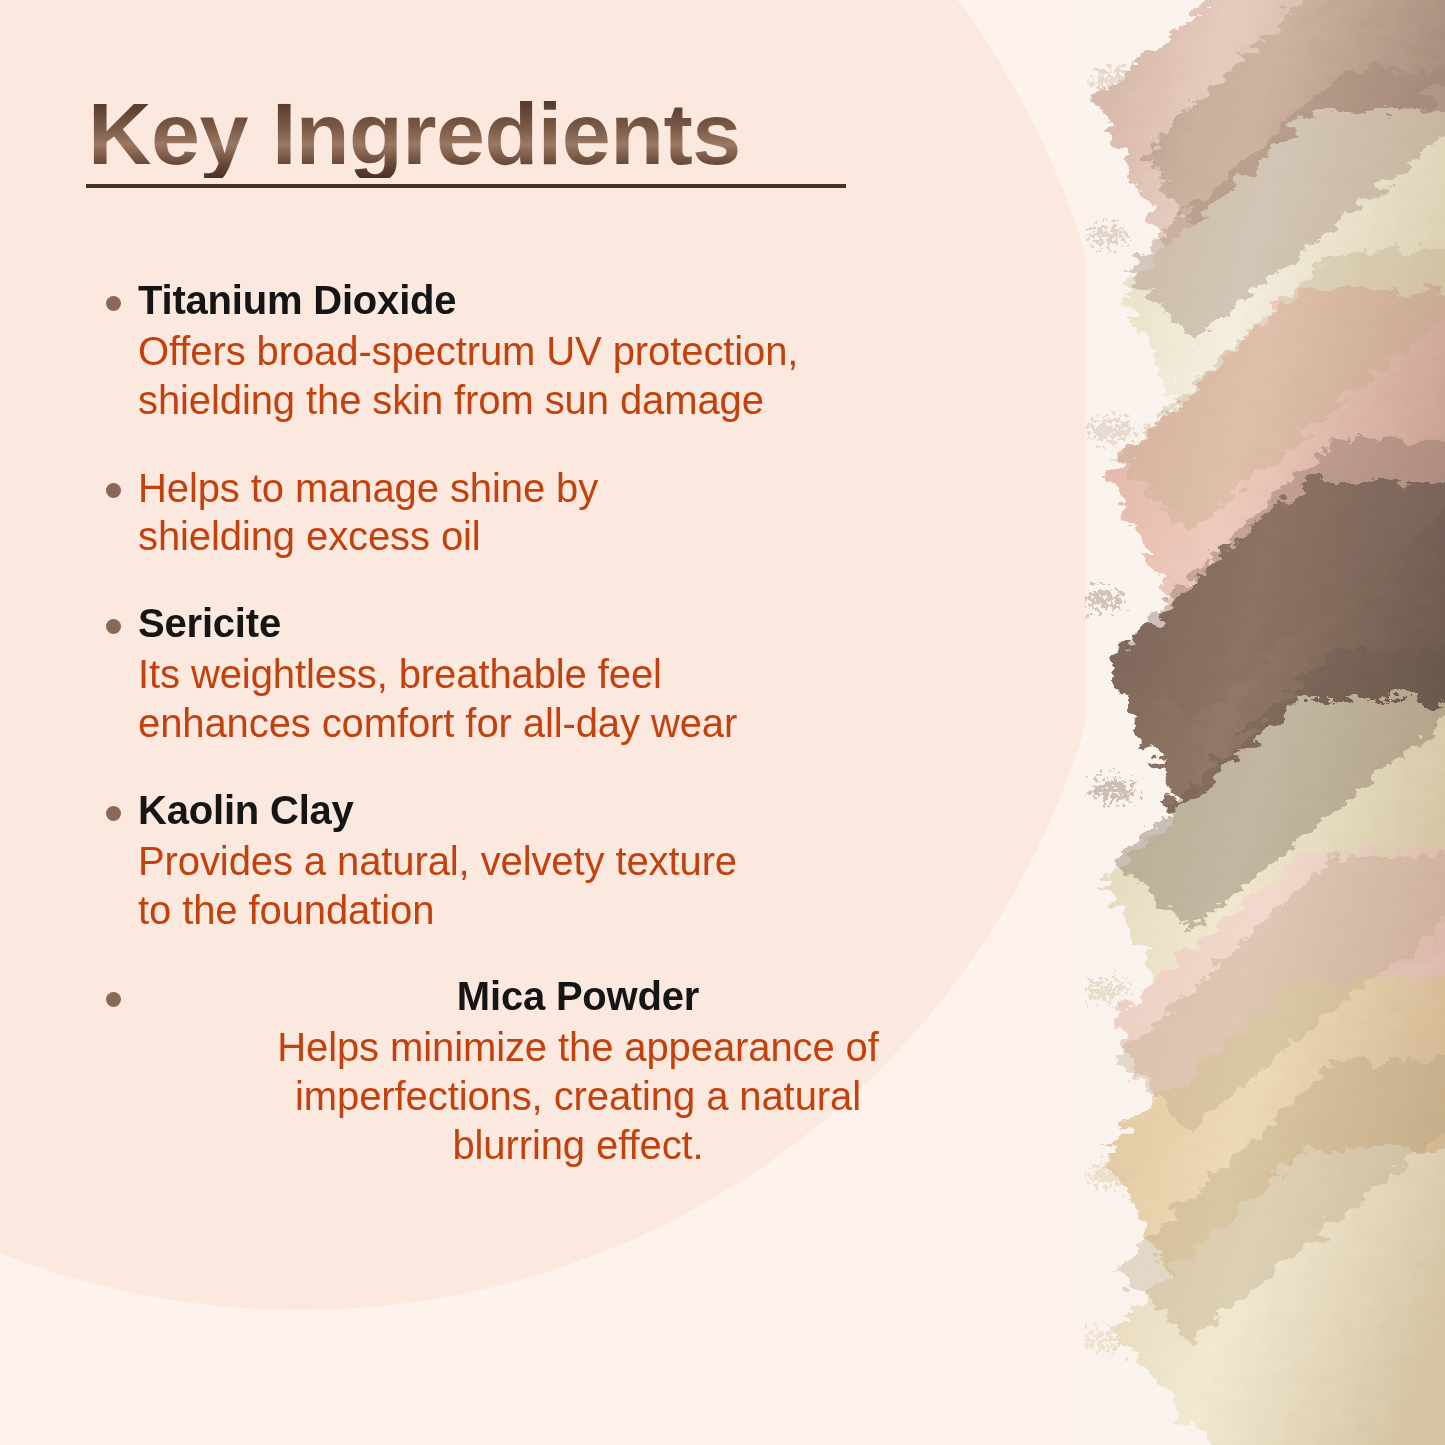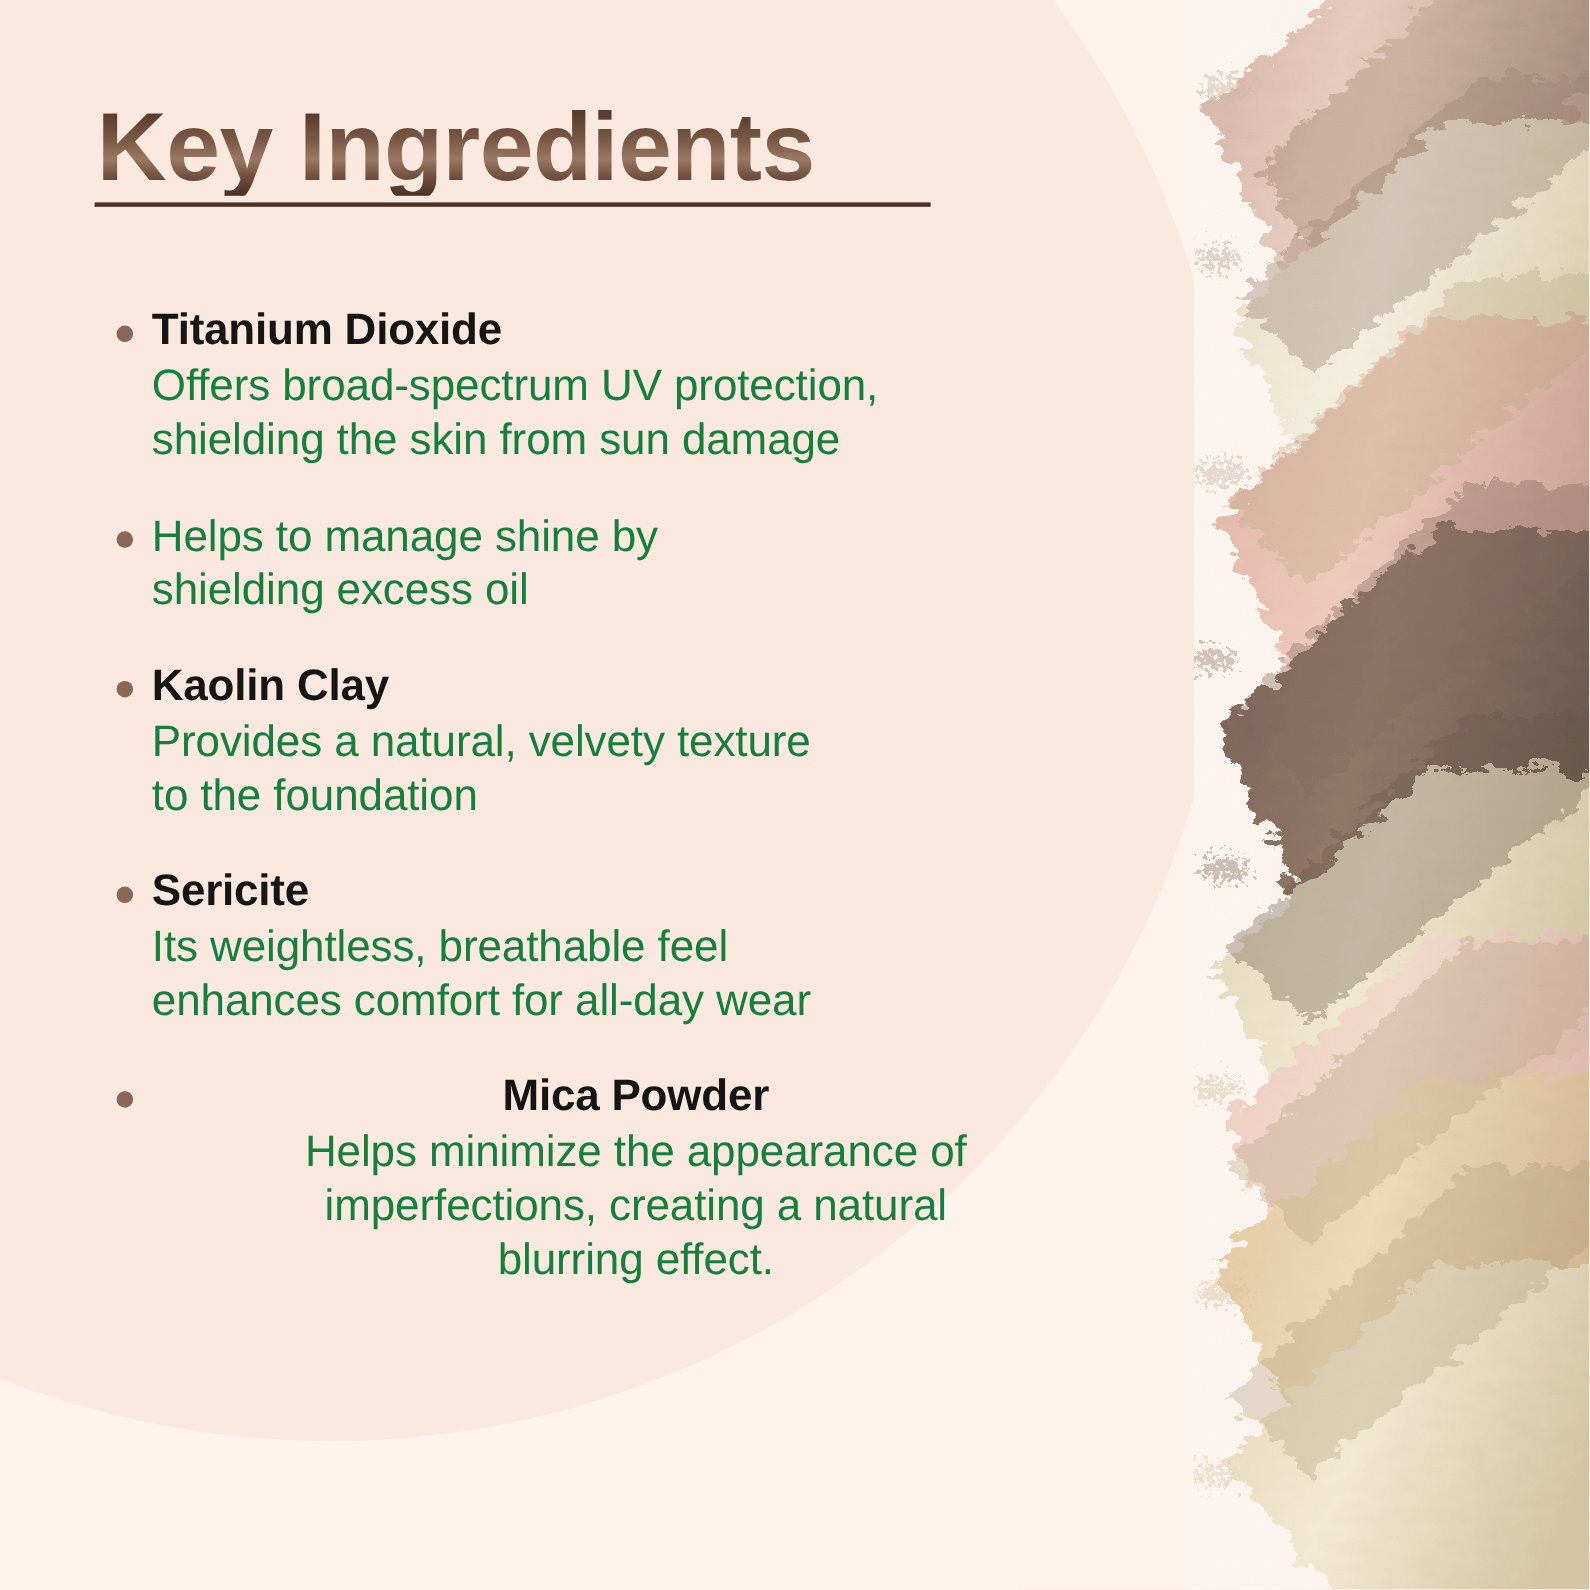--- a/index.html
+++ b/index.html
@@ -113,21 +113,21 @@
     font-weight: 700;
     color: #151515;
     line-height: 1.15;
     letter-spacing: -0.2px;
   }
   .item-desc {
     margin: 4px 0 0 0;
     font-family: "Liberation Sans", sans-serif;
     font-size: 40px;
     font-weight: 300;
-    color: #15803d;
+    color: #c2410c;
     line-height: 1.22;
     letter-spacing: -0.1px;
     white-space: pre-line;
   }
 
   
   .powder {
     position: absolute;
     right: 0;
     top: 0;
@@ -294,30 +294,30 @@
       </li>
 
       <li class="item">
         <span class="bullet"></span>
         <div class="item-desc">Helps to manage shine by
 shielding excess oil</div>
       </li>
 
       <li class="item">
         <span class="bullet"></span>
+        <div class="item-name">Sericite</div>
+        <div class="item-desc">Its weightless, breathable feel
+enhances comfort for all-day wear</div>
+      </li>
+
+      <li class="item">
+        <span class="bullet"></span>
         <div class="item-name">Kaolin Clay</div>
         <div class="item-desc">Provides a natural, velvety texture
 to the foundation</div>
-      </li>
-
-      <li class="item">
-        <span class="bullet"></span>
-        <div class="item-name">Sericite</div>
-        <div class="item-desc">Its weightless, breathable feel
-enhances comfort for all-day wear</div>
       </li>
 
       <li class="item">
         <span class="bullet"></span>
         <div class="item-name">Mica Powder</div>
         <div class="item-desc">Helps minimize the appearance of
 imperfections, creating a natural
 blurring effect.</div>
       </li>
 

